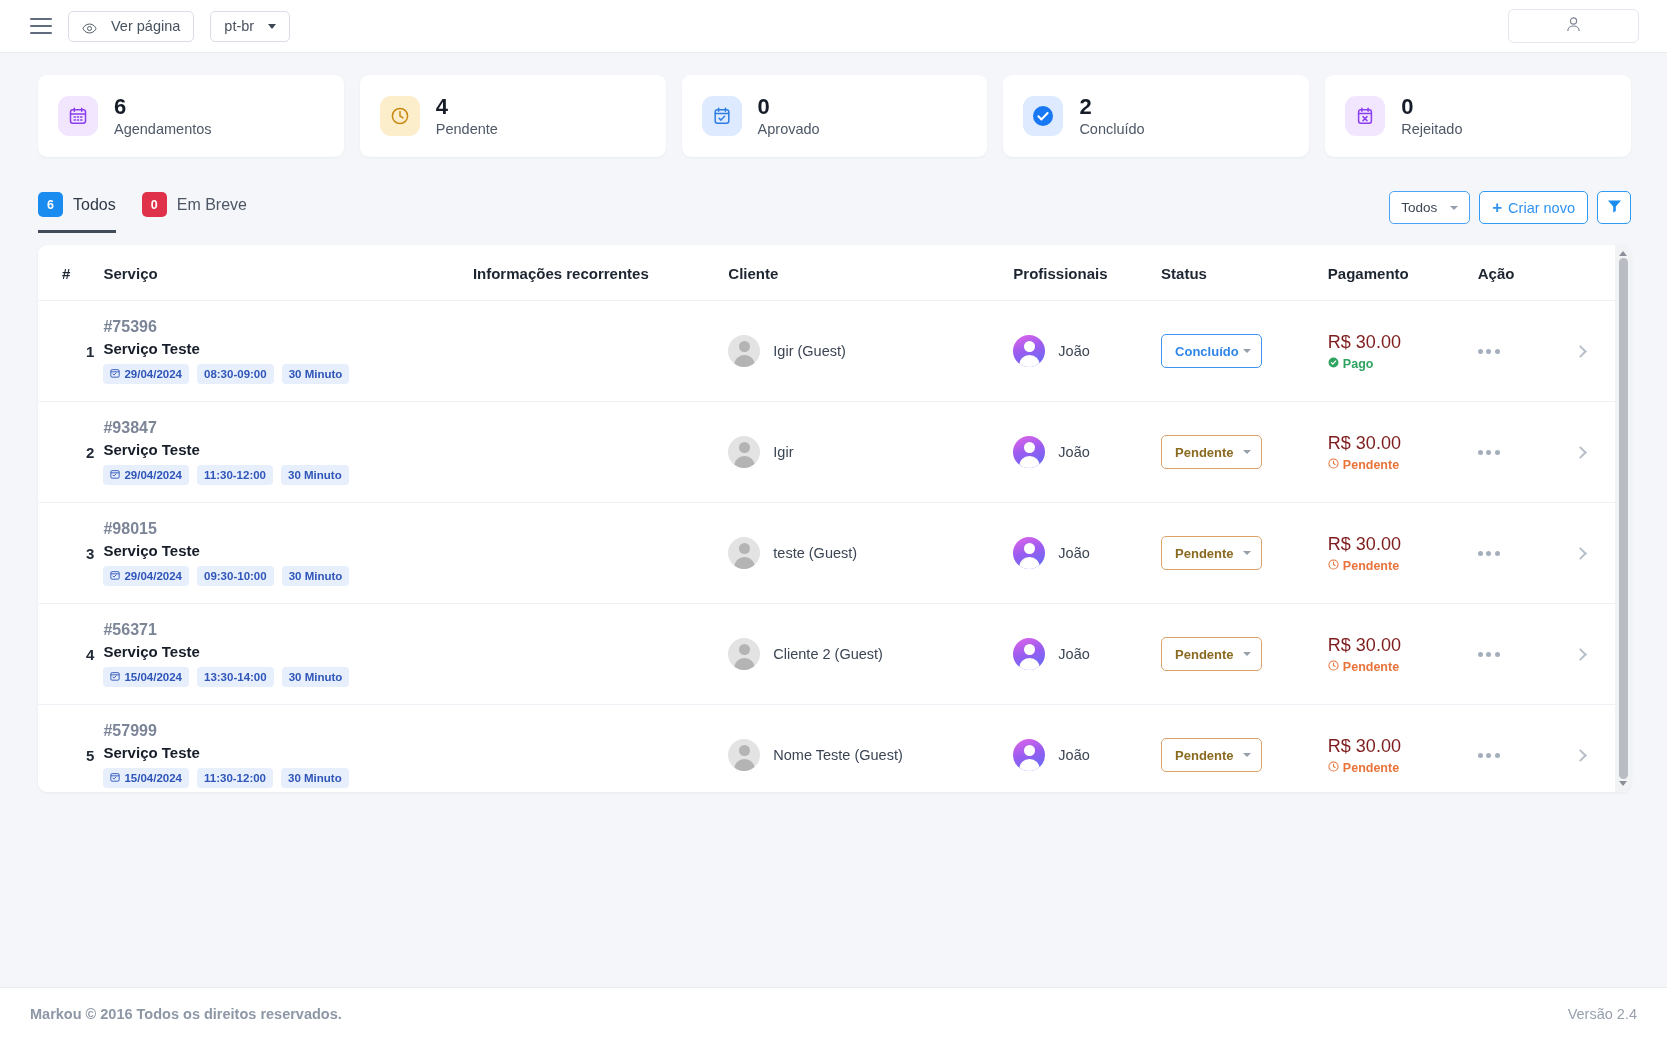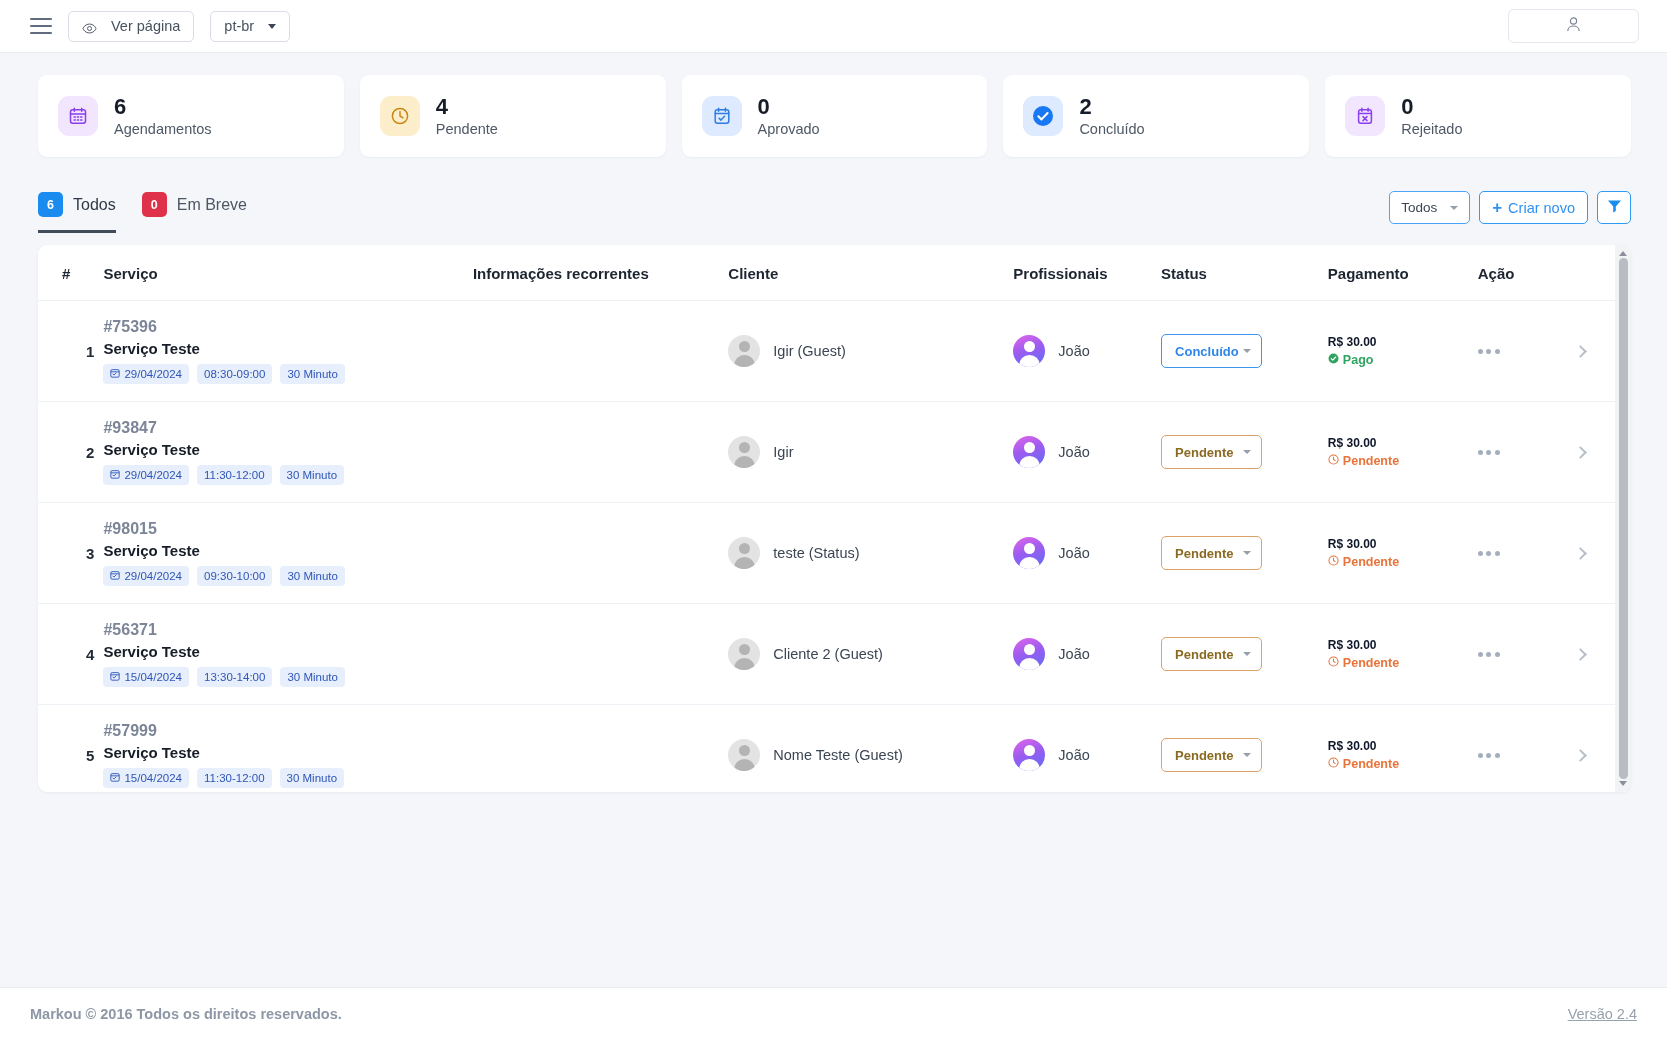--- a/index.html
+++ b/index.html
@@ -195,21 +195,21 @@
   tbody tr:last-child td { border-bottom: none; }
   .idx { font-weight: 700; font-size: 15px; color: #222b38; padding-left: 24px; }
 
   .svc-id { font-size: 16px; color: #7b8597; font-weight: 700; }
   .svc-name { font-size: 15px; font-weight: 700; color: #161d28; margin: 4px 0 7px; }
   .chips { display: flex; gap: 8px; flex-wrap: wrap; }
   .chip {
     background: #e7eefc;
     color: #2f56b8;
     font-size: 11.5px;
-    font-weight: 400;
+    font-weight: 700;
     border-radius: 4px;
     padding: 4px 7px;
     display: inline-flex; align-items: center; gap: 4px;
     white-space: nowrap;
   }
 
   .person { display: flex; align-items: center; gap: 13px; }
   .avatar-gray {
     width: 32px; height: 32px; border-radius: 50%;
     background: #e3e3e3;
@@ -248,21 +248,21 @@
     background: #fff;
     display: flex; align-items: center; justify-content: space-between;
     padding: 0 10px 0 13px;
     font-size: 13px;
     font-weight: 700;
     cursor: pointer;
   }
   .status-sel.concluido { border: 1px solid #3e94ef; color: #2f86e8; }
   .status-sel.pendente  { border: 1px solid #dba36a; color: #8a6a21; }
 
-  .pay-amount { font-size: 12px; color: #0f172a; font-weight: bold; }
+  .pay-amount { font-size: 18px; color: #7f1d1d; }
   .pay-state { font-size: 12.5px; font-weight: 700; margin-top: 4px; display: flex; align-items: flex-start; gap: 4px; }
   .pay-state.pago { color: #2fa360; }
   .pay-state.pendente { color: #e8743b; }
 
   .dots { display: inline-flex; gap: 3.5px; cursor: pointer; }
   .dots i { width: 5px; height: 5px; border-radius: 50%; background: #a4aebc; display: block; }
   .chev-right {
     width: 9px; height: 9px;
     border-top: 2px solid #b7bfc9;
     border-right: 2px solid #b7bfc9;
@@ -298,21 +298,21 @@
     left: 0; bottom: 0;
     width: 1667px;
     height: 53px;
     background: #fff;
     border-top: 1px solid #e8ebf0;
     display: flex; align-items: center;
     padding: 0 30px;
     font-size: 14.5px;
   }
   .footer-left { font-weight: 700; color: #8d97a5; }
-  .footer-right { margin-left: auto; color: #98a1ae; text-decoration: underline; }
+  .footer-right { margin-left: auto; color: #98a1ae; }
 </style>
 </head>
 <body>
 
 <div class="topbar">
   <div class="hamburger">
     <span></span>
       <span></span>
       <span></span>
   </div>
@@ -611,21 +611,21 @@
           <span>29/04/2024</span>
         </span>
         <span class="chip">09:30-10:00</span>
         <span class="chip">30 Minuto</span>
       </div>
     </td>
     <td class="c-rec"></td>
     <td class="c-cli">
       <div class="person">
         <div class="avatar-gray"></div>
-        <span class="person-name">teste (Status)</span>
+        <span class="person-name">teste (Guest)</span>
       </div>
     </td>
     <td class="c-prof">
       <div class="person">
         <div class="avatar-grad"></div>
         <span class="person-name">João</span>
       </div>
     </td>
     <td class="c-stat">
       <div class="status-sel pendente">

